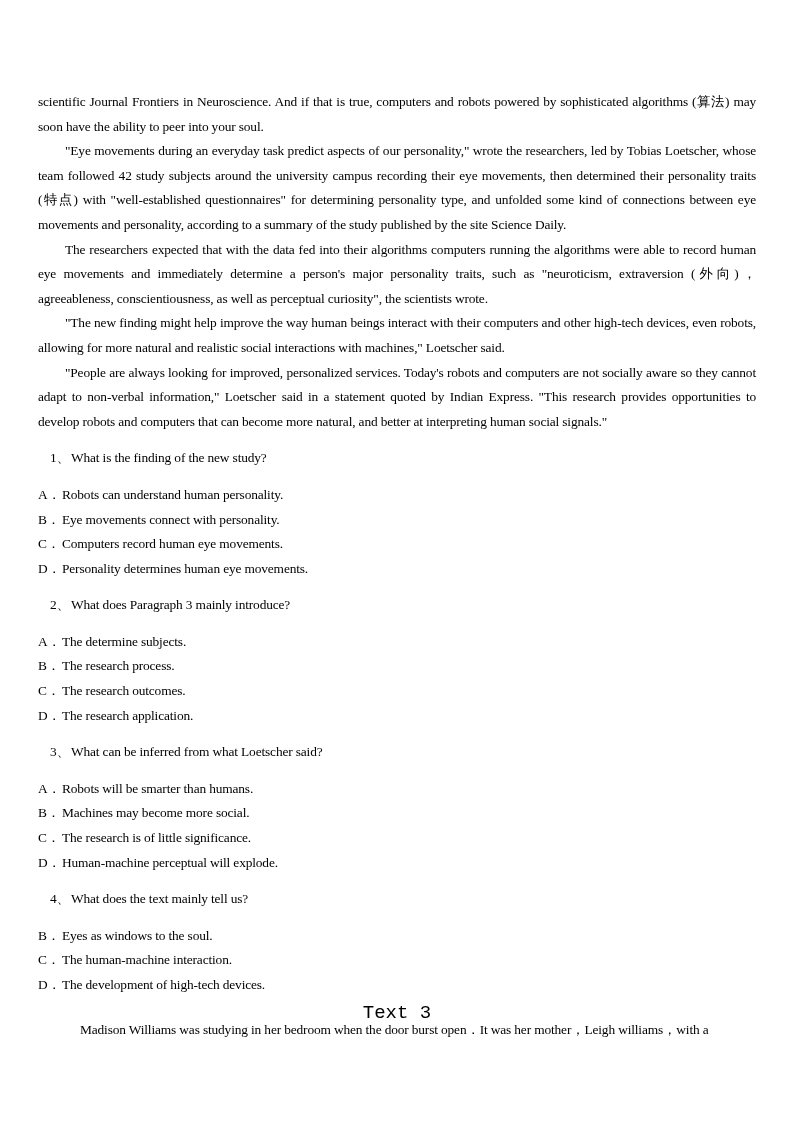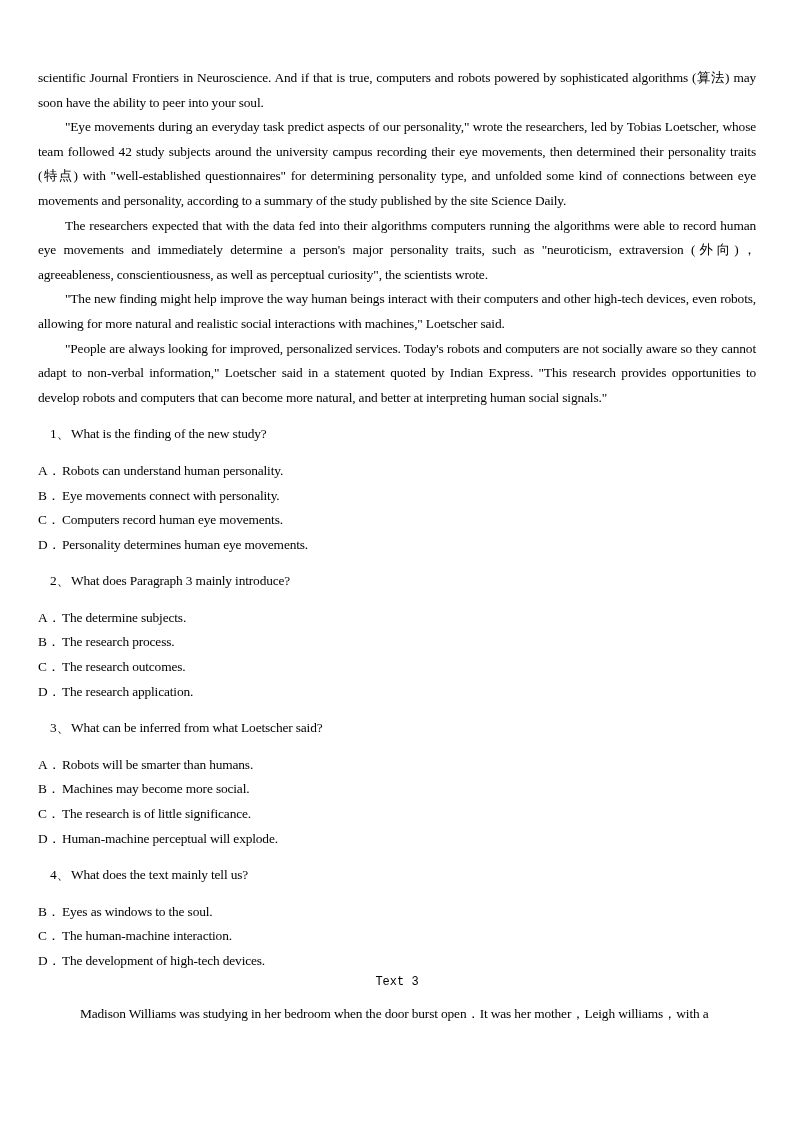--- a/index.html
+++ b/index.html
@@ -2,37 +2,37 @@
 <html><head>
   <meta charset="utf-8">
   <style>
     html, body { margin: 0; padding: 0; background: #ffffff; }
     body {
       width: 794px; height: 1123px; position: relative; overflow: hidden;
       font-family: "Liberation Serif", "DejaVu Serif", serif;
       color: #000000;
     }
     .page {
-      position: absolute; left: 38px; top: 66px; width: 718px;
+      position: absolute; left: 38px; top: 90px; width: 718px;
       font-size: 13.4px; line-height: 24.6px;
       letter-spacing: -0.15px;
     }
     .para { margin: 0; text-indent: 0; text-align: justify; }
     .para.indent { text-indent: 27px; }
     .para.first { text-indent: 0; }
     .q { margin: 12px; white-space: nowrap; }
     .opt { margin: 0; white-space: nowrap; }
     .opt .letter { display: inline-block; width: 24px; }
     .q .num { display: inline-block; width: 21px; }
     .heading {
       font-family: "Liberation Mono", "DejaVu Sans Mono", monospace;
-      font-size: 12px; text-align: center; line-height: 16px;
-      letter-spacing: 0;
+      font-size: 19px; text-align: center; line-height: 16px;
+      margin-top: 7px; letter-spacing: 0;
     }
-    .para.text3 { text-indent: 42px; line-height: 16px; margin-top: 16px; }
+    .para.text3 { text-indent: 42px; line-height: 16px; margin-top: 1px; }
   </style>
 </head>
 <body>
 
 <div class="page">
   <div>
     <p class="para first">scientific Journal Frontiers in Neuroscience. And if that is true, computers and robots powered by sophisticated algorithms (算法) may soon have the ability to peer into your soul.</p>
     <p class="para indent">"Eye movements during an everyday task predict aspects of our personality," wrote the researchers, led by Tobias Loetscher, whose team followed 42 study subjects around the university campus recording their eye movements, then determined their personality traits (特点) with "well-established questionnaires" for determining personality type, and unfolded some kind of connections between eye movements and personality, according to a summary of the study published by the site Science Daily.</p>
     <p class="para indent">The researchers expected that with the data fed into their algorithms computers running the algorithms were able to record human eye movements and immediately determine a person's major personality traits, such as "neuroticism, extraversion (外向)，agreeableness, conscientiousness, as well as perceptual curiosity", the scientists wrote.</p>
     <p class="para indent">"The new finding might help improve the way human beings interact with their computers and other high-tech devices, even robots, allowing for more natural and realistic social interactions with machines," Loetscher said.</p>

